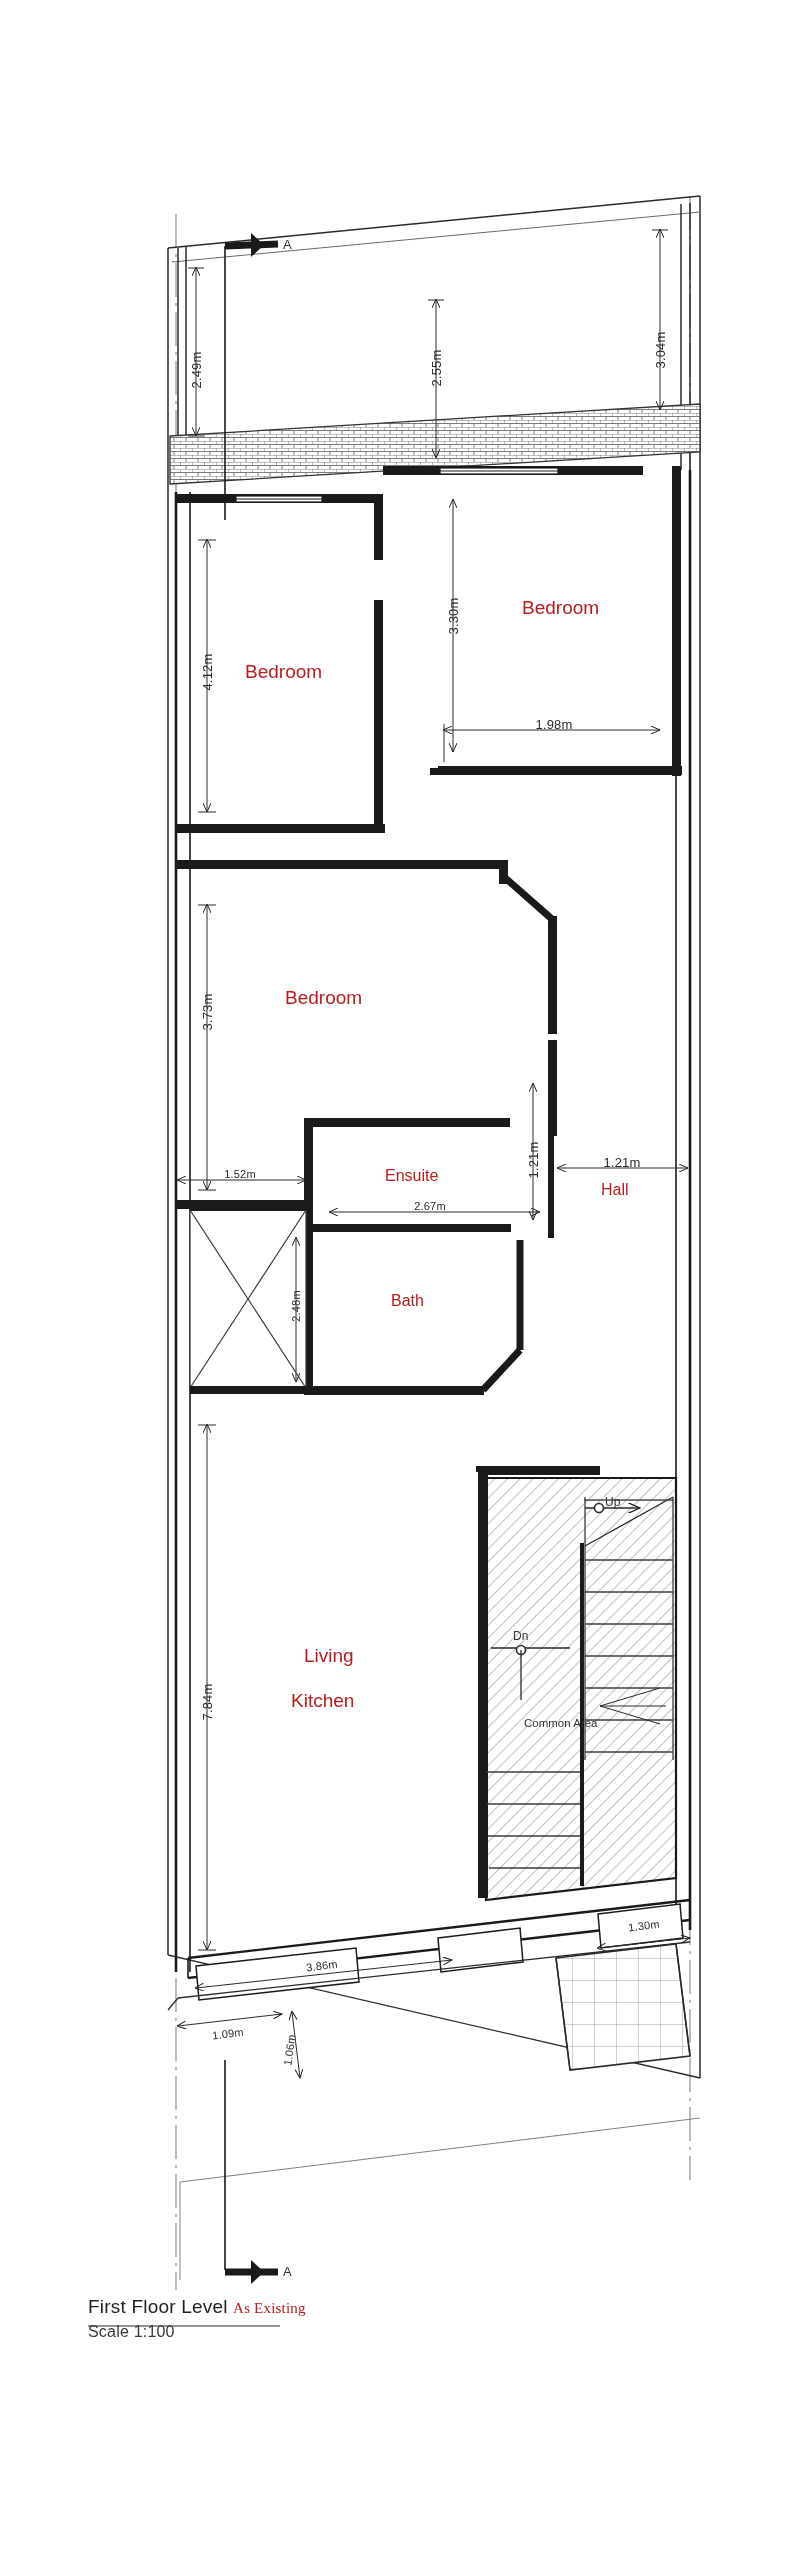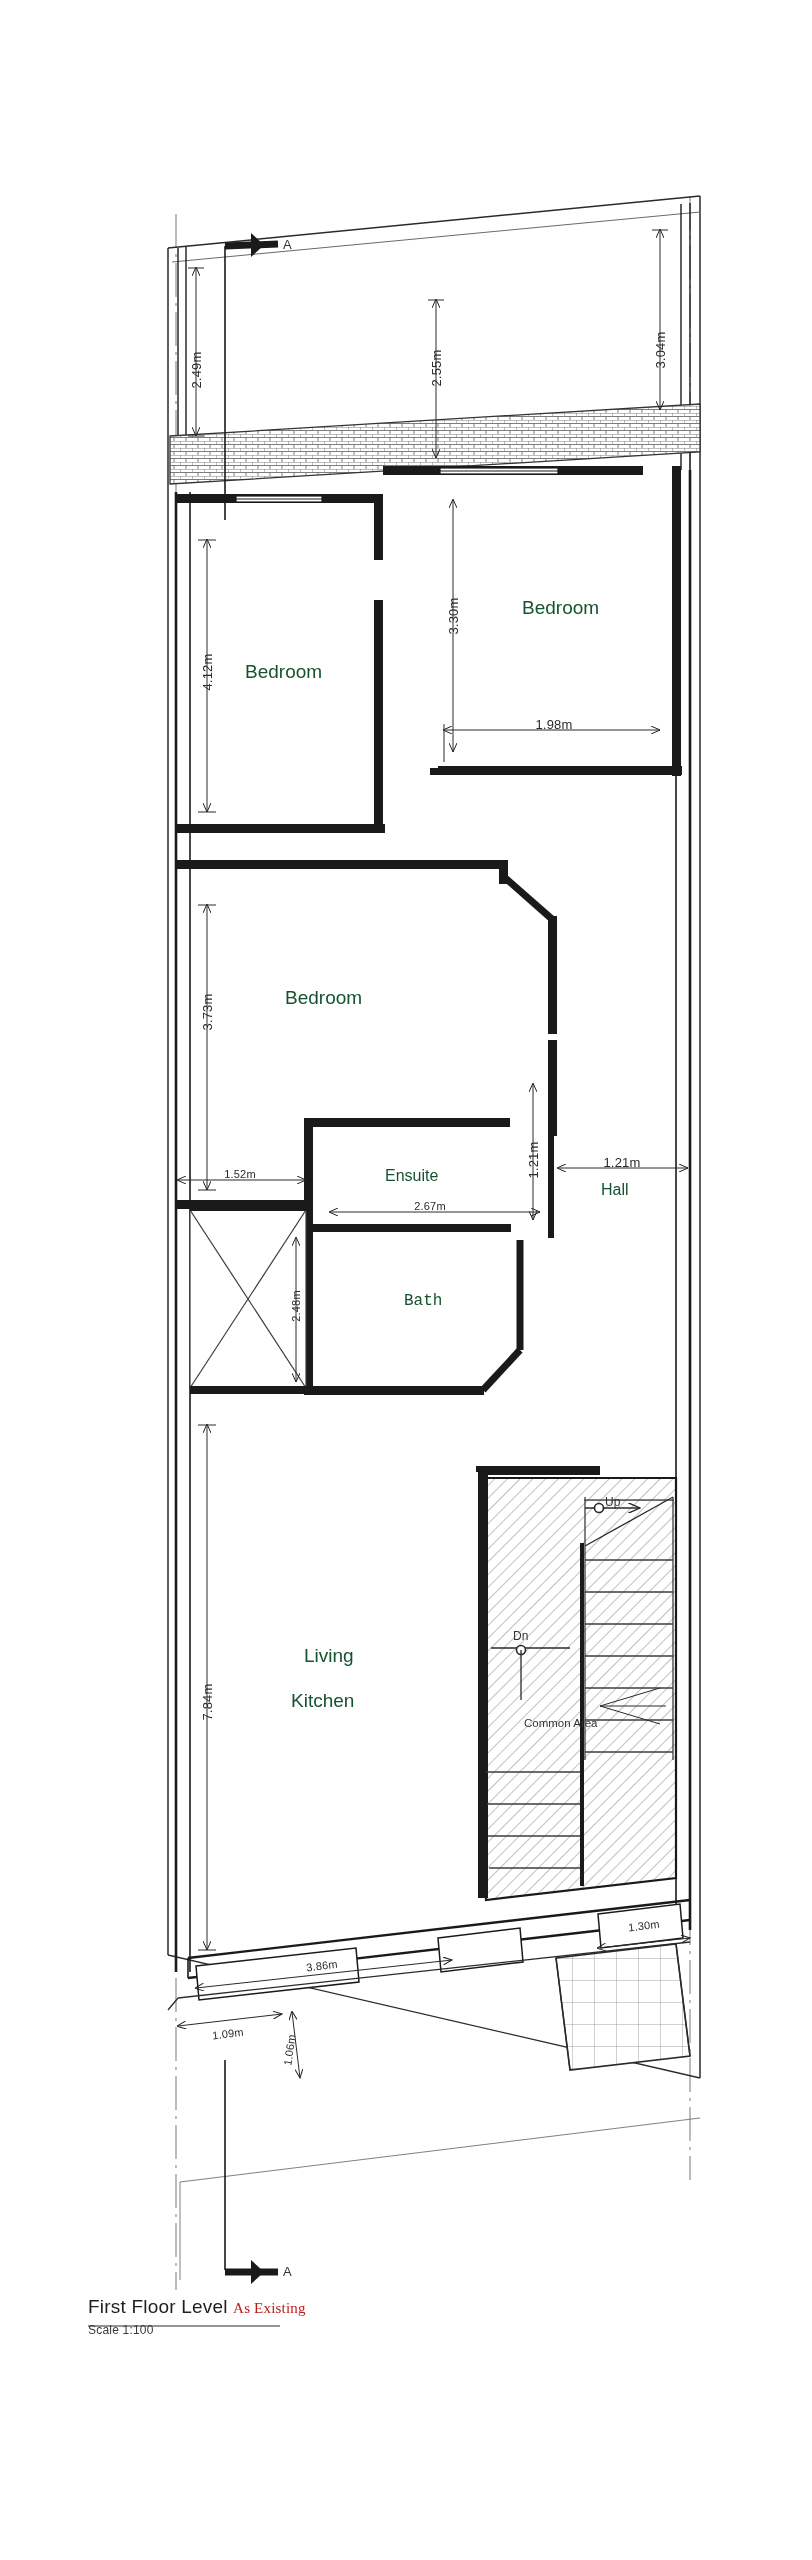--- a/index.html
+++ b/index.html
@@ -13,31 +13,31 @@
   .dim-label,.room-label,.note-label{
     position:absolute;
     font-family:"Liberation Sans", sans-serif;
     color:#2b2b2b;
     white-space:nowrap;
     line-height:1;
     pointer-events:none;
   }
   .dim-label{font-size:13px;letter-spacing:0.2px;}
   .dim-small{font-size:11px;}
-  .room-label{font-size:19px;color:#14532d;}
+  .room-label{font-size:19px;color:#b91c1c;}
   .room-label.sm{font-size:16px;}
   .note-label{font-size:11px;color:#333;}
   .rot90{transform:translate(-50%,-50%) rotate(-90deg);transform-origin:center center;}
   .rotfree{transform-origin:center center;}
   .ctr{transform:translate(-50%,-50%);}
 
   #title-block{position:absolute;left:88px;top:2296px;}
   #title-main{font-size:19px;color:#1f1f1f;letter-spacing:0.2px;}
   #title-main .suffix{font-size:15px;color:#b91c1c;font-family:Liberation Serif, serif;}
-  #title-scale{font-size:12px;color:#3a3a3a;margin-top:5px;letter-spacing:0.2px;}
+  #title-scale{font-size:16px;color:#3a3a3a;margin-top:5px;letter-spacing:0.2px;}
 </style>
 </head>
 <body>
 
 <div id="plan-root">
 
   <svg id="plan-svg" viewBox="0 0 812 2560">
     <defs>
       <pattern id="hatch45" width="9" height="9" patternUnits="userSpaceOnUse" patternTransform="rotate(45)">
         <line x1="0" y1="0" x2="0" y2="9" stroke="#8d8d8d" stroke-width="1.1"></line>
@@ -326,21 +326,21 @@
 
     <g stroke="#2a2a2a" stroke-width="1" fill="none">
       <line x1="88" y1="2326" x2="280" y2="2326"></line>
     </g>
   </svg>
 
   <div class="room-label" style="left:245px;top:662px;">Bedroom</div>
   <div class="room-label" style="left:522px;top:598px;">Bedroom</div>
   <div class="room-label" style="left:285px;top:988px;">Bedroom</div>
   <div class="room-label sm" style="left:385px;top:1168px;">Ensuite</div>
-  <div class="room-label sm" style="left:404px;top:1293px;font-family:Liberation Mono, monospace;">Bath</div>
+  <div class="room-label sm" style="left:391px;top:1293px;">Bath</div>
   <div class="room-label sm" style="left:601px;top:1182px;">Hall</div>
   <div class="room-label" style="left:291px;top:1691px;">Kitchen</div>
   <div class="room-label" style="left:304px;top:1646px;">Living</div>
   <div class="note-label" style="left:524px;top:1718px;font-size:11.5px;">Common Area</div>
 
   <div class="note-label" style="left:571px;top:1496px;font-size:12px;padding-left:34px;">Up</div>
   <div class="note-label" style="left:513px;top:1630px;font-size:12px;">Dn</div>
 
   <div class="note-label" style="left:283px;top:238px;font-size:13px;">A</div>
   <div class="note-label" style="left:283px;top:2265px;font-size:13px;">A</div>

